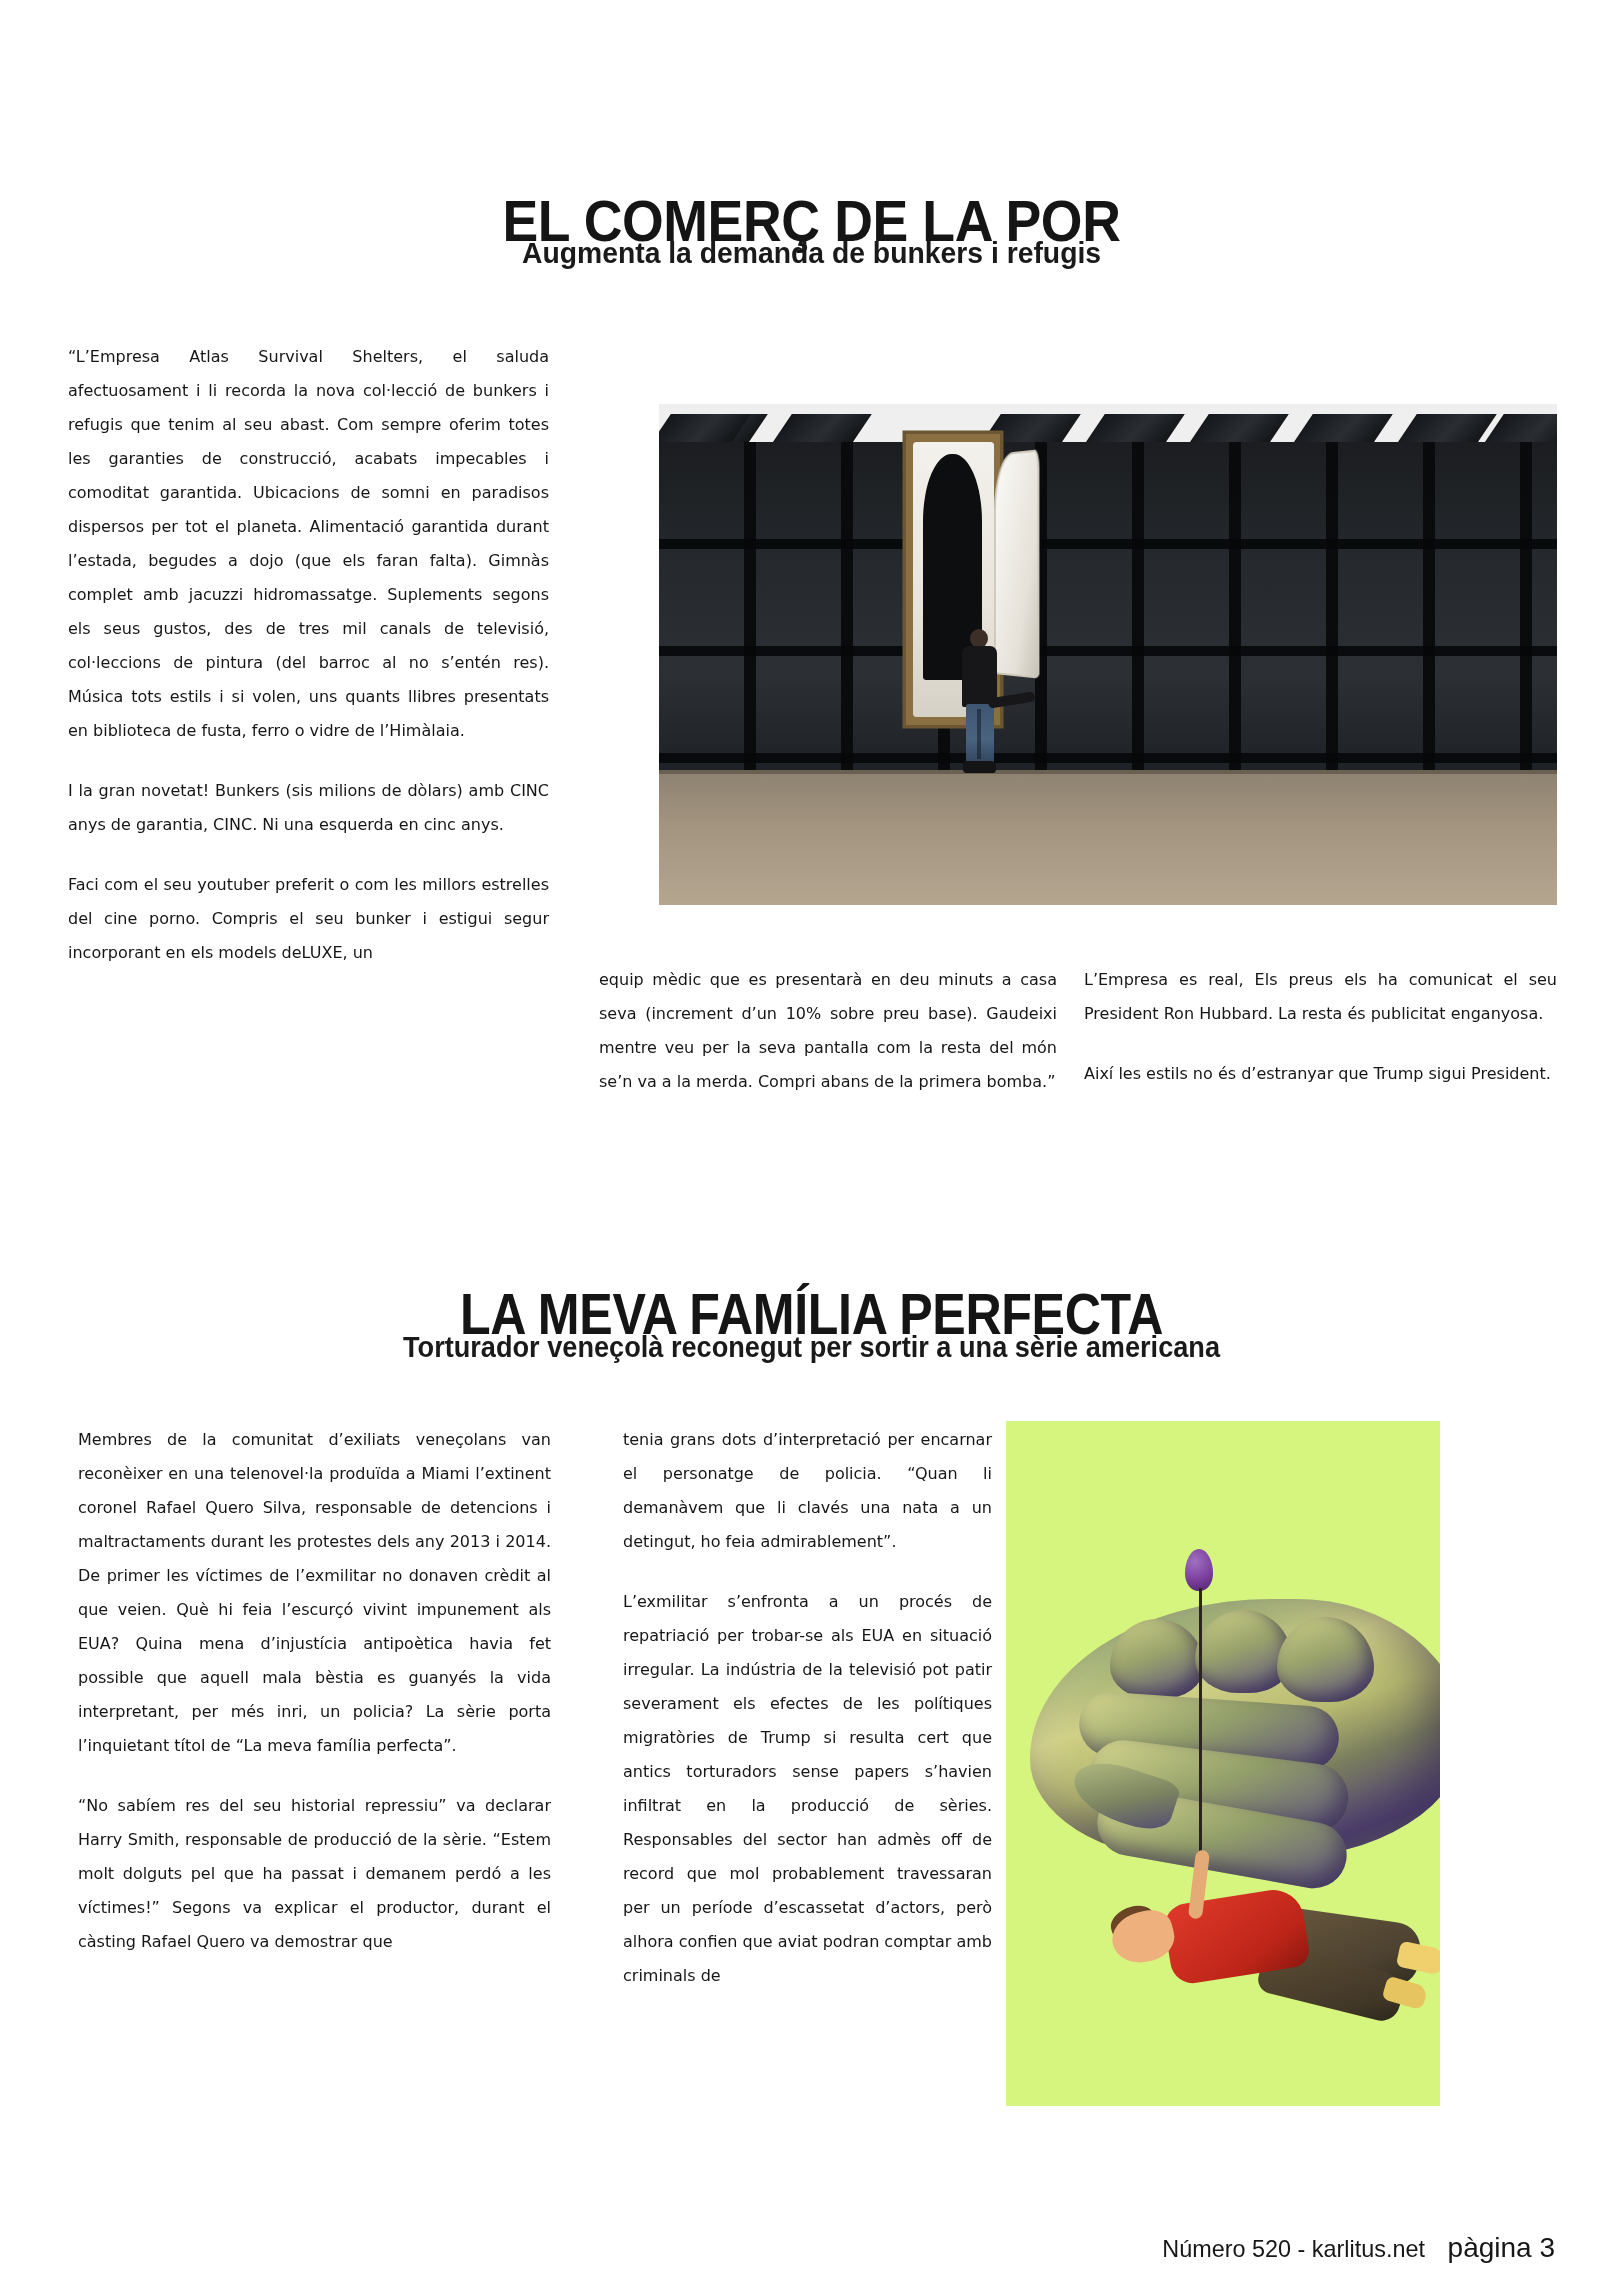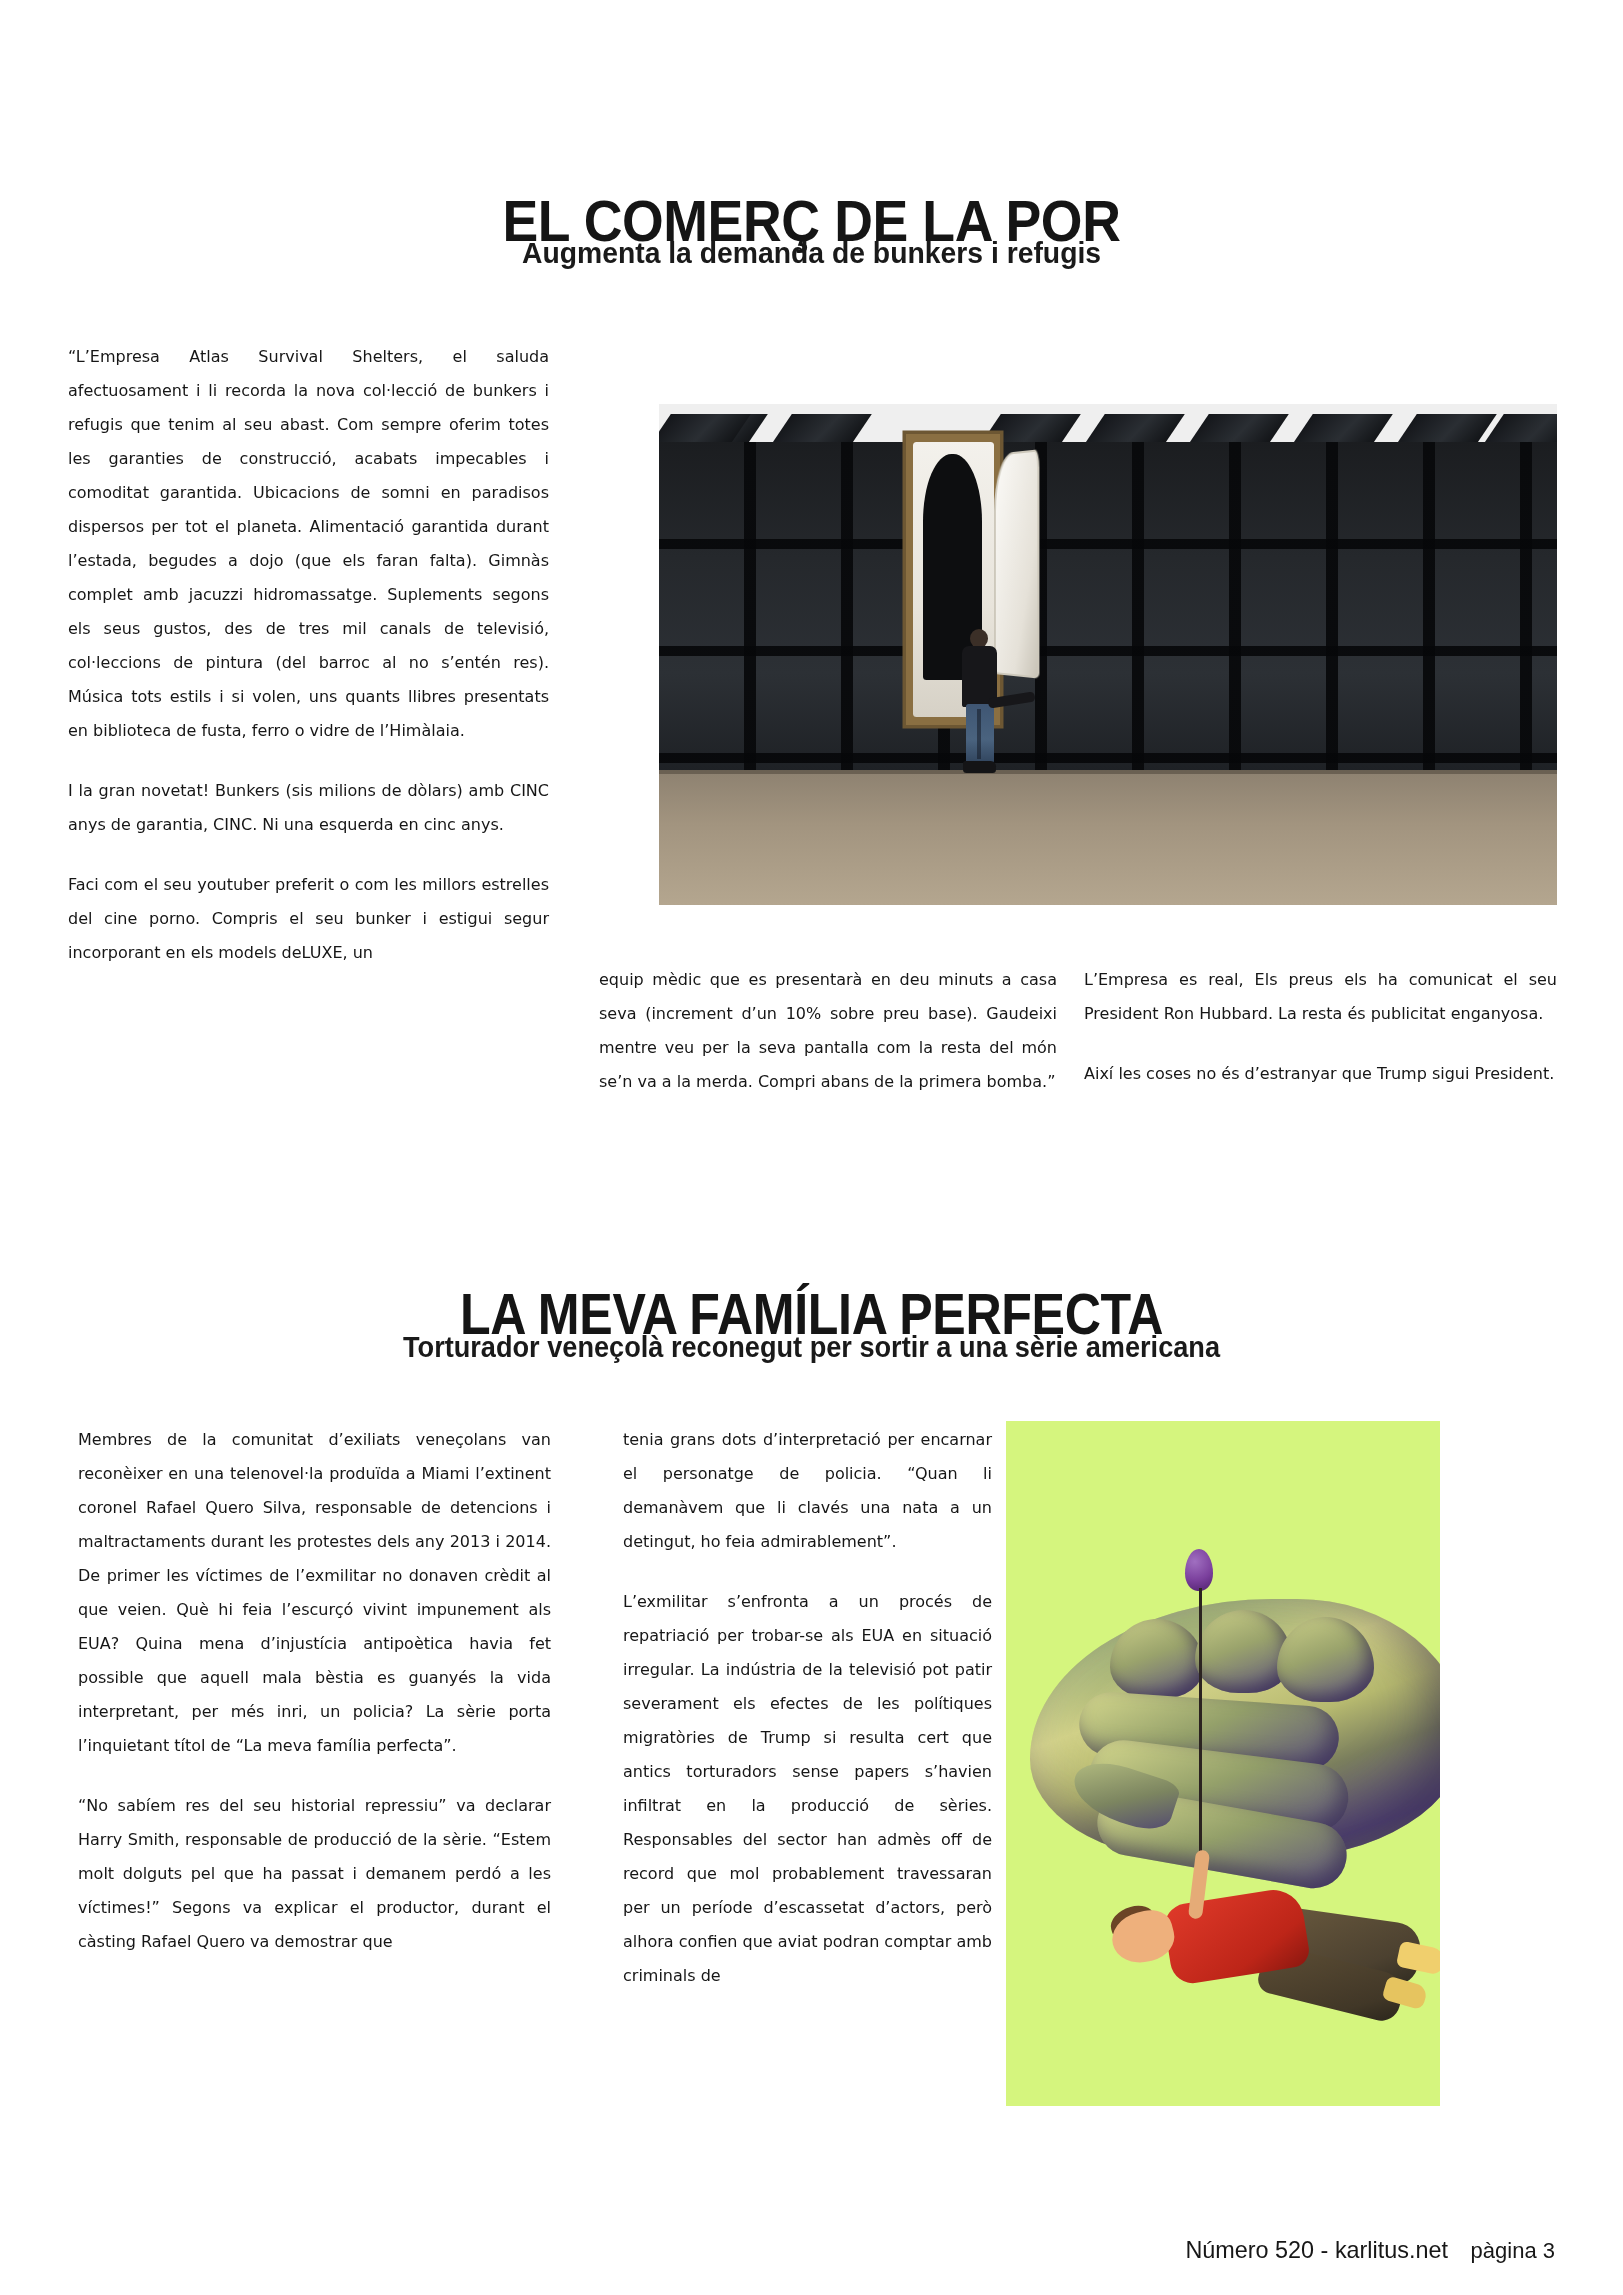--- a/index.html
+++ b/index.html
@@ -369,21 +369,21 @@
   
   #footer {
     position: absolute;
     right: 68px;
     bottom: 31px;
     font-family: "Liberation Sans", sans-serif;
     font-size: 23.4px;
     color: #171717;
     white-space: nowrap;
   }
-  #footer .pagelabel { margin-left: 22.6px; font-size: 22px; }
+  #footer .pagelabel { margin-left: 22.6px; font-size: 28px; }
 </style>
 </head>
 <body>
 
 <div class="page">
 
   <h1 class="headline" id="article1-headline">EL COMERÇ DE LA POR</h1>
 
   <div id="article1-subhead">Augmenta la demanda de bunkers i refugis</div>
 
@@ -422,21 +422,21 @@
     </div>
     <div class="arm"></div>
   </div>
 
   <div class="col" id="a1-col2">
     <p>equip mèdic que es presentarà en deu minuts a casa seva (increment d’un 10% sobre preu base). Gaudeixi mentre veu per la seva pantalla com la resta del món se’n va a la merda. Compri abans de la primera bomba.”</p>
   </div>
 
   <div class="col" id="a1-col3">
     <p>L’Empresa es real, Els preus els ha comunicat el seu President Ron Hubbard. La resta és publicitat enganyosa.</p>
-    <p>Així les coses no és d’estranyar que Trump sigui President.</p>
+    <p>Així les estils no és d’estranyar que Trump sigui President.</p>
   </div>
 
   <h1 class="headline" id="article2-headline">LA MEVA FAMÍLIA PERFECTA</h1>
 
   <div id="article2-subhead">Torturador veneçolà reconegut per sortir a una sèrie americana</div>
 
   <div class="col" id="a2-col1">
     <p>Membres de la comunitat d’exiliats veneçolans van reconèixer en una telenovel·la produïda a Miami l’extinent coronel Rafael Quero Silva, responsable de detencions i maltractaments durant les protestes dels any 2013 i 2014. De primer les víctimes de l’exmilitar no donaven crèdit al que veien. Què hi feia l’escurçó vivint impunement als EUA? Quina mena d’injustícia antipoètica havia fet possible que aquell mala bèstia es guanyés la vida interpretant, per més inri, un policia? La sèrie porta l’inquietant títol de “La meva família perfecta”.</p>
     <p>“No sabíem res del seu historial repressiu” va declarar Harry Smith, responsable de producció de la sèrie. “Estem molt dolguts pel que ha passat i demanem perdó a les víctimes!” Segons va explicar el productor, durant el càsting Rafael Quero va demostrar que</p>
   </div>

